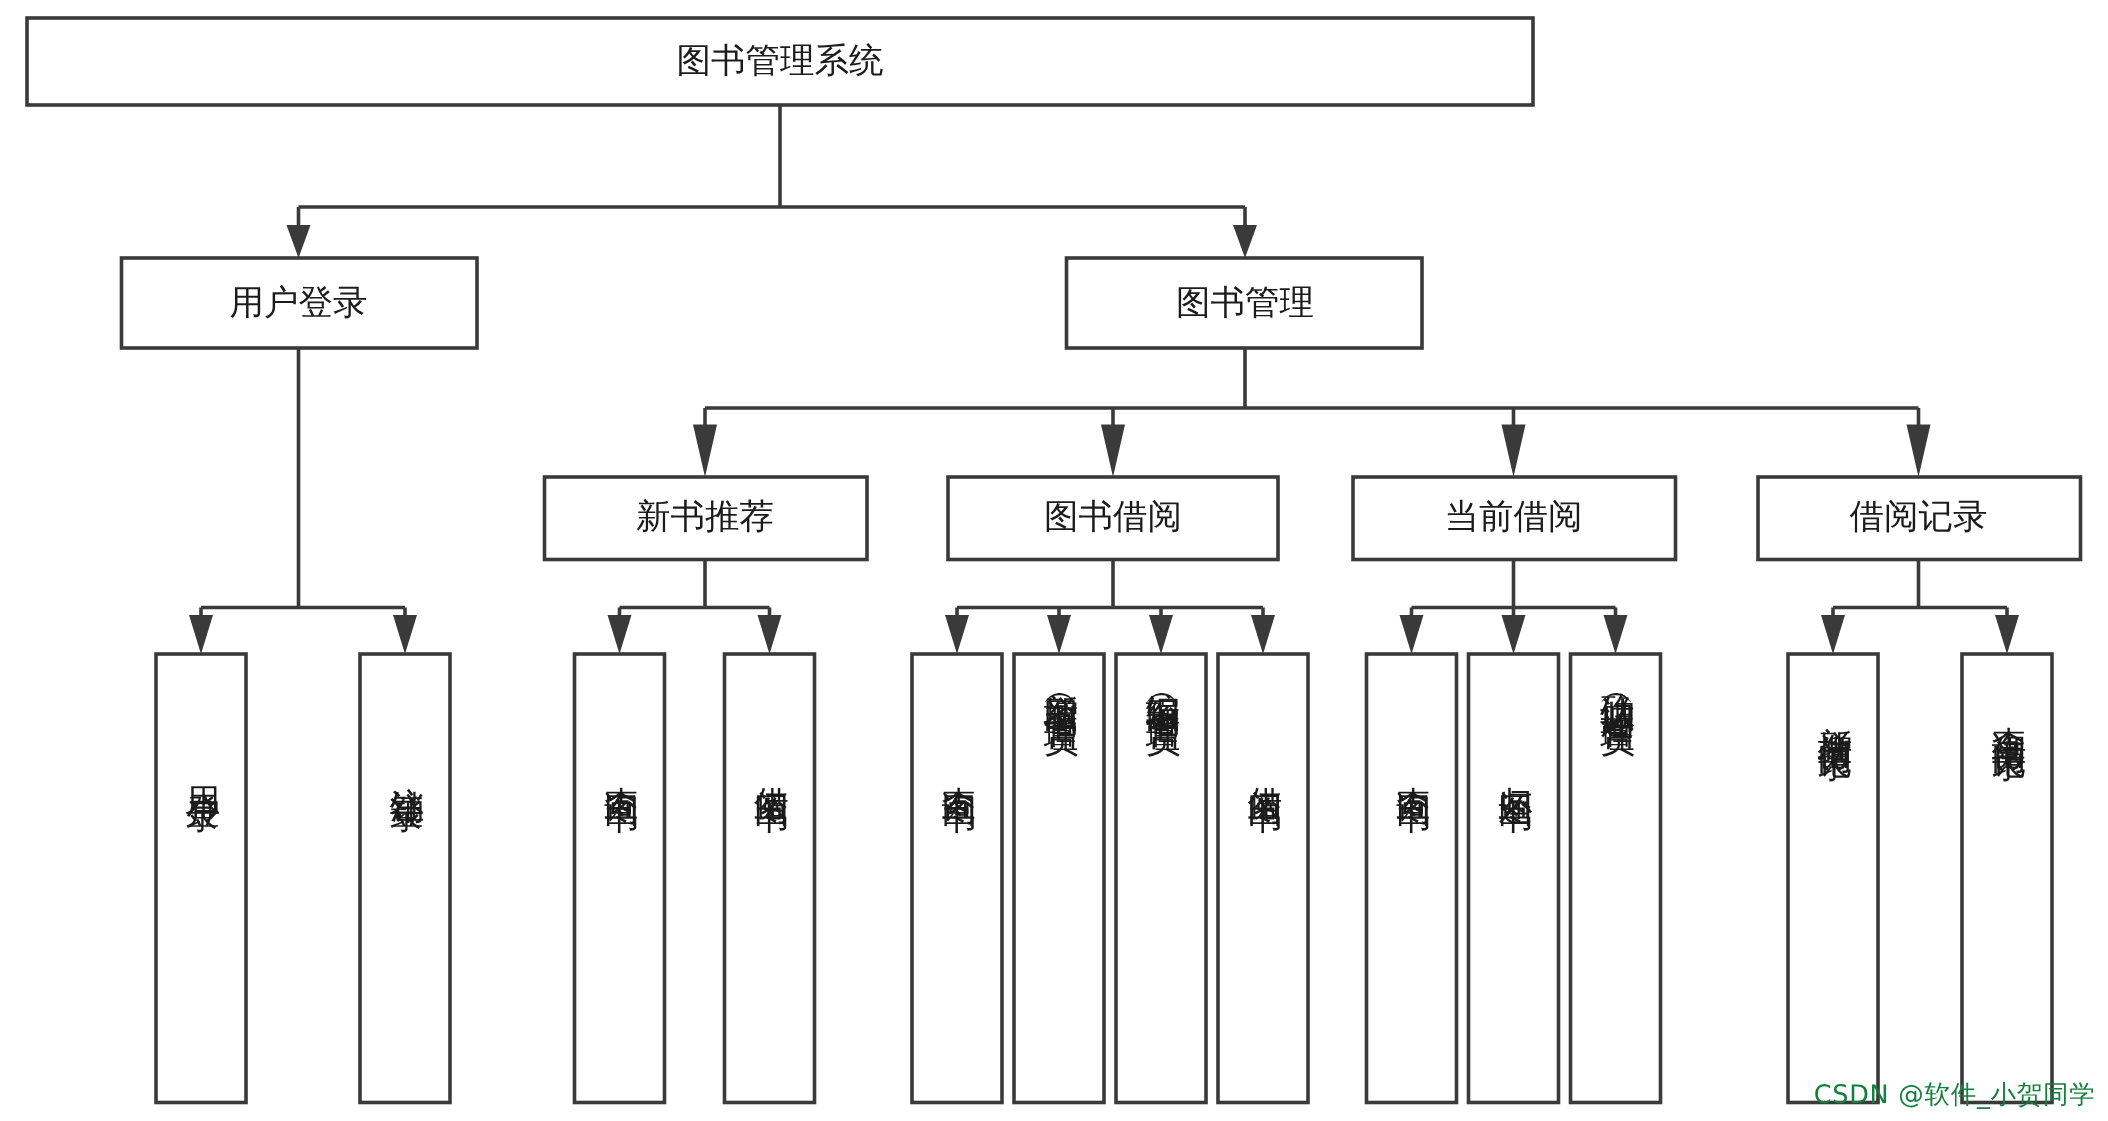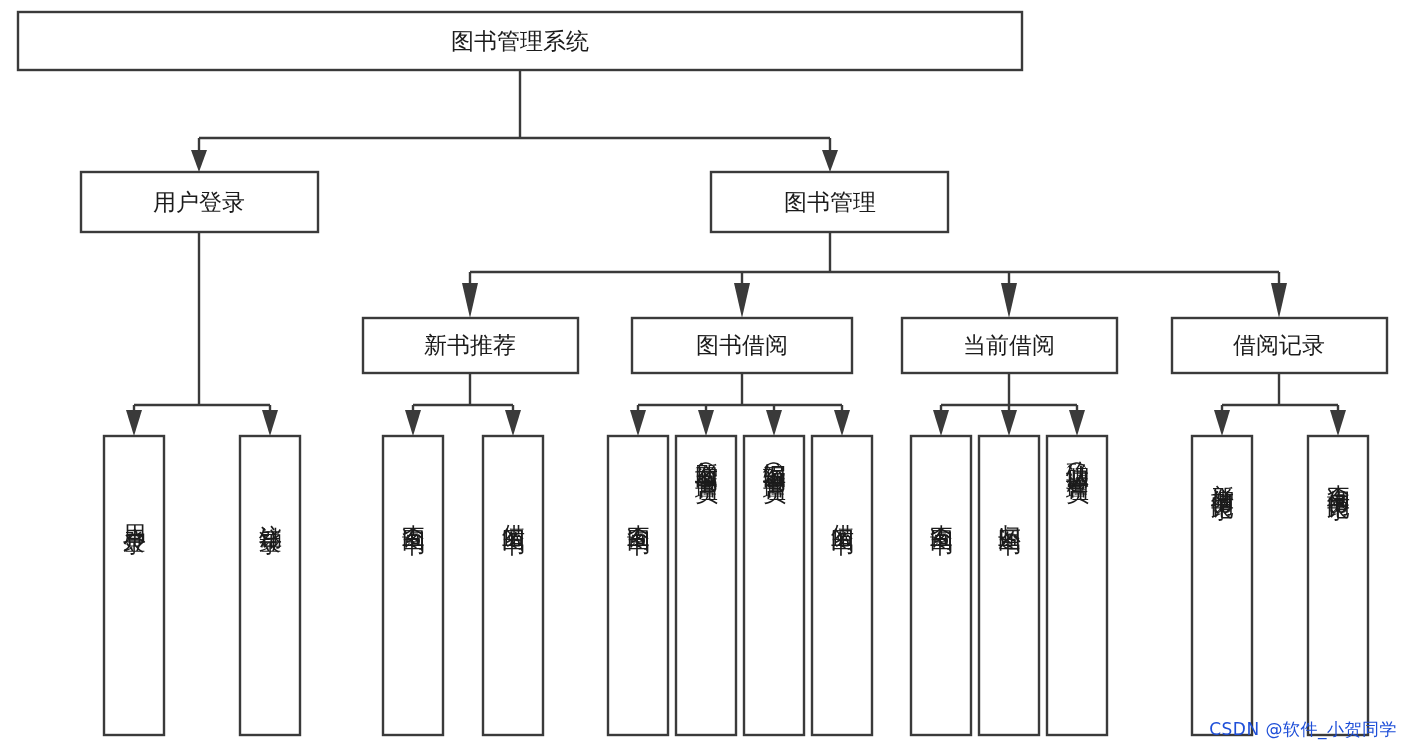--- a/index.html
+++ b/index.html
@@ -64,21 +64,21 @@
     letter-spacing: 3px;
     color: #1b1b1b;
     white-space: nowrap;
   }
   .watermark {
     position: absolute;
     right: 8px;
     bottom: 6px;
     font-family: "DejaVu Sans", "Liberation Sans", sans-serif;
     font-size: 17px;
-    color: #1d4ed8;
+    color: #15803d;
     letter-spacing: 0.5px;
     white-space: nowrap;
   }
 </style>
 </head>
 <body>
 
 <div id="diagram-root">
 
   <svg class="diagram-canvas" viewBox="0 0 1405 747">

